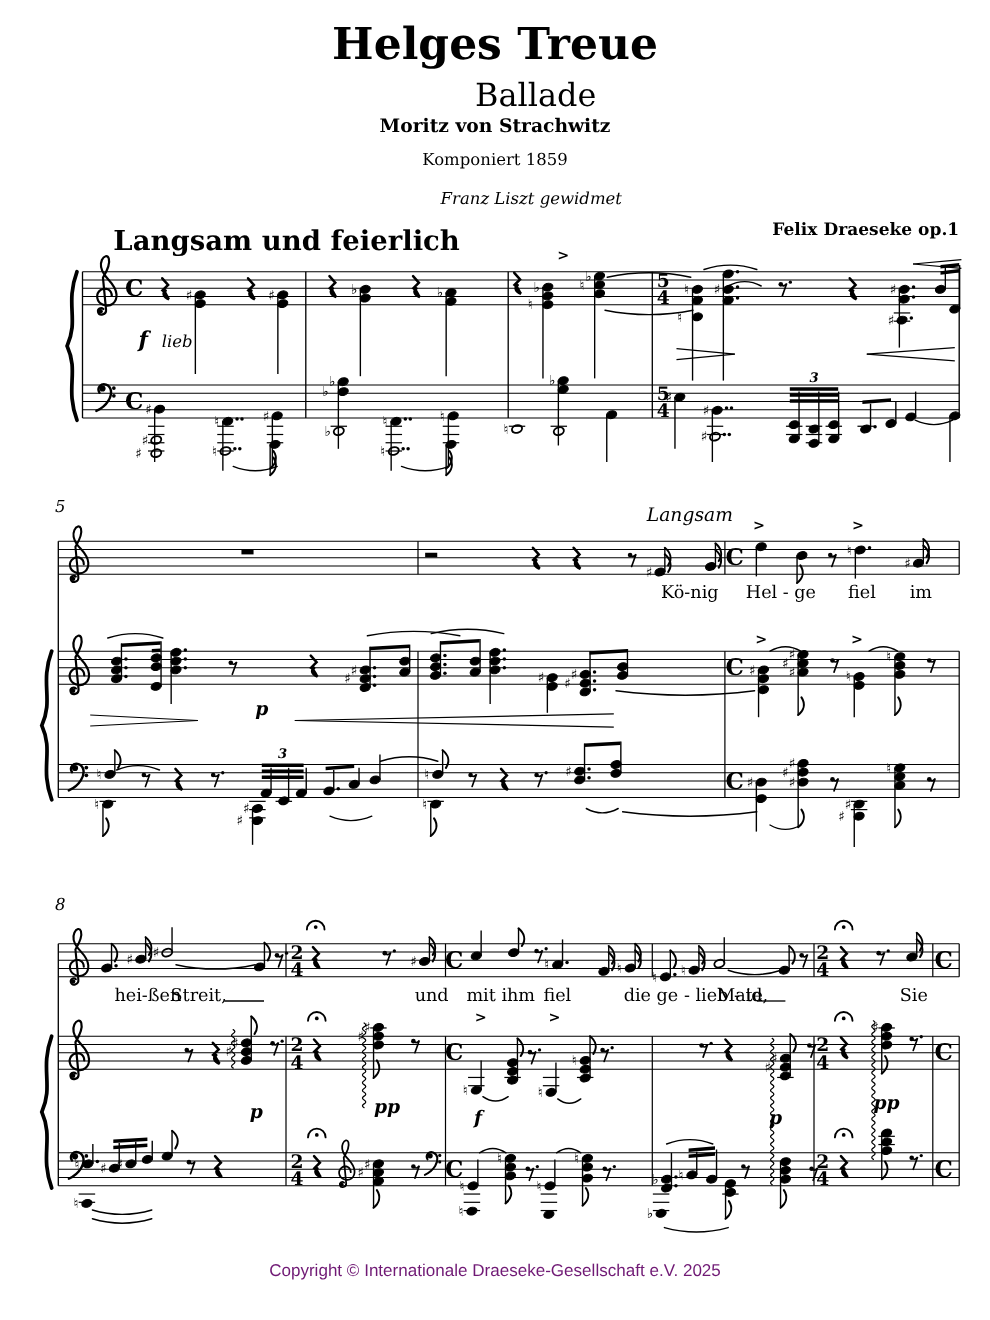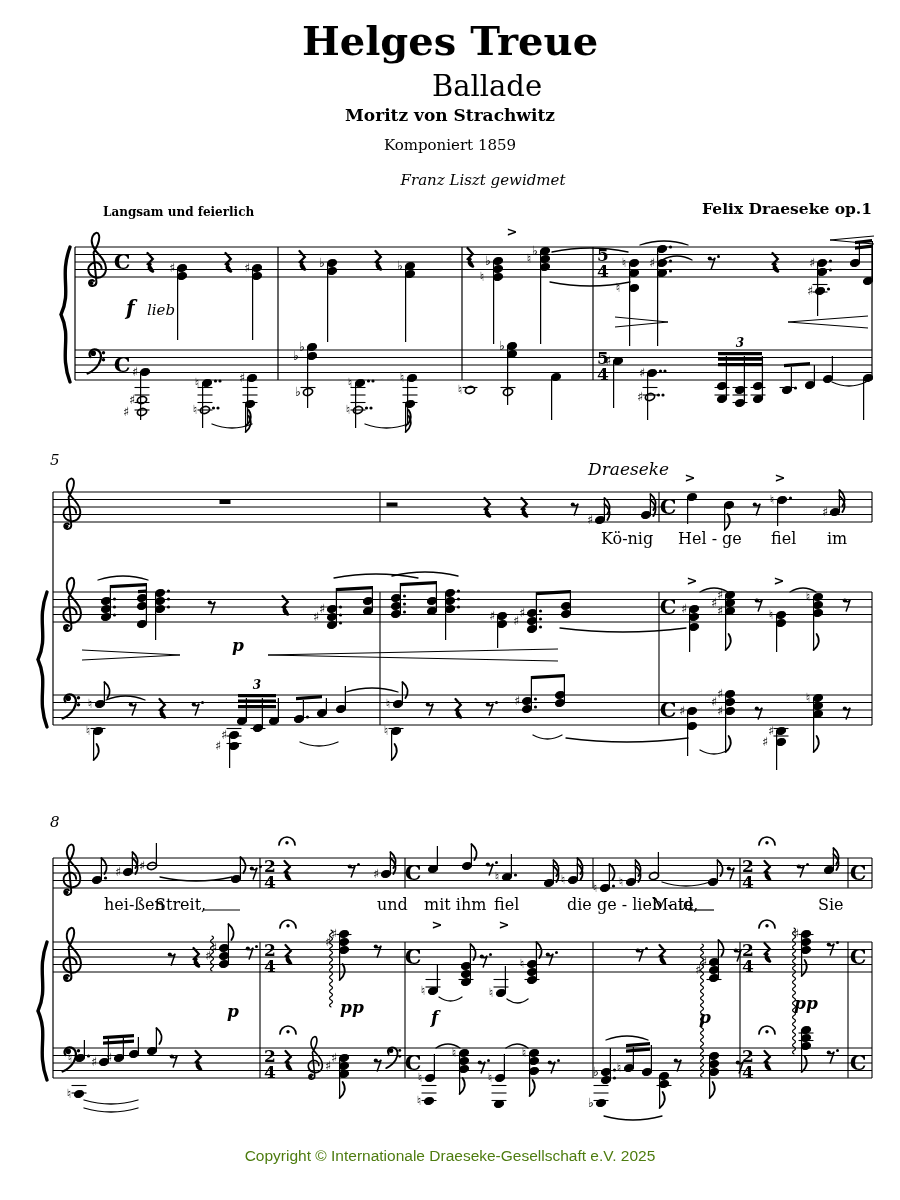--- a/index.html
+++ b/index.html
@@ -5,29 +5,29 @@
   html,body{margin:0;padding:0;background:#fff;}
   .page{position:relative;width:900px;height:1200px;background:#fff;overflow:hidden;
         font-family:"DejaVu Serif",serif;color:#000;}
   .t{position:absolute;white-space:nowrap;line-height:1;}
   .ctr{left:0;width:900px;text-align:center;}
   .title{top:21px;font-size:40px;font-weight:bold;}
   .subtitle{top:72px;font-size:29px;margin-left:37px;}
   .poet{top:107px;font-size:17px;font-weight:600;}
   .composed{top:138px;font-size:15px;}
   .dedication{top:173px;font-size:15px;font-style:italic;padding-left:33px;}
-  .tempo{top:206px;left:103px;font-size:12px;font-weight:bold;}
+  .tempo{top:206px;left:103px;font-size:25px;font-weight:bold;}
   .composer{top:201px;right:28px;font-size:15.5px;font-weight:bold;}
   .mnum{font-size:15px;font-style:italic;}
   .getragen{font-size:17px;font-style:italic;}
   .lyr{font-size:16px;}
   .dyn{font-style:italic;font-weight:bold;font-size:17px;}
   .dynf{font-size:20px;}
   .breit{font-style:italic;font-weight:normal;font-size:15px;}
-  .copyright{top:1148px;font-size:15.5px;color:#4d7c0f;font-family:"Liberation Sans",sans-serif;}
+  .copyright{top:1148px;font-size:15.5px;color:#701a75;font-family:"Liberation Sans",sans-serif;}
   svg{position:absolute;left:0;top:0;}
 </style>
 </head>
 <body>
 
 <div class="page">
 
   <svg id="notation" width="900" height="1200" viewBox="0 0 900 1200">
       <line x1="75" y1="247" x2="872" y2="247" stroke="#000" stroke-width="1"></line>
       <line x1="75" y1="254.5" x2="872" y2="254.5" stroke="#000" stroke-width="1"></line>
@@ -916,21 +916,21 @@
   <div class="t ctr title">Helges Treue</div>
   <div class="t ctr subtitle">Ballade</div>
   <div class="t ctr poet">Moritz von Strachwitz</div>
   <div class="t ctr composed">Komponiert 1859</div>
   <div class="t ctr dedication">Franz Liszt gewidmet</div>
   <div class="t tempo">Langsam und feierlich</div>
   <div class="t composer">Felix Draeseke op.1</div>
 
   <div class="t mnum" style="left:50px;top:453px">5</div>
   <div class="t mnum" style="left:50px;top:815px">8</div>
-  <div class="t getragen" style="left:588px;top:461px">Draeseke</div>
+  <div class="t getragen" style="left:588px;top:461px">Langsam</div>
 
   <div class="t dyn dynf" style="left:126px;top:298px">f</div>
   <div class="t breit" style="left:147px;top:303px">lieb</div>
   <div class="t dyn" style="left:232px;top:637px">p</div>
   <div class="t dyn" style="left:227px;top:1003px">p</div>
   <div class="t dyn" style="left:340px;top:999px">pp</div>
   <div class="t dyn" style="left:431px;top:1009px">f</div>
   <div class="t dyn" style="left:699px;top:1009px">p</div>
   <div class="t dyn" style="left:794px;top:995px">pp</div>
 

